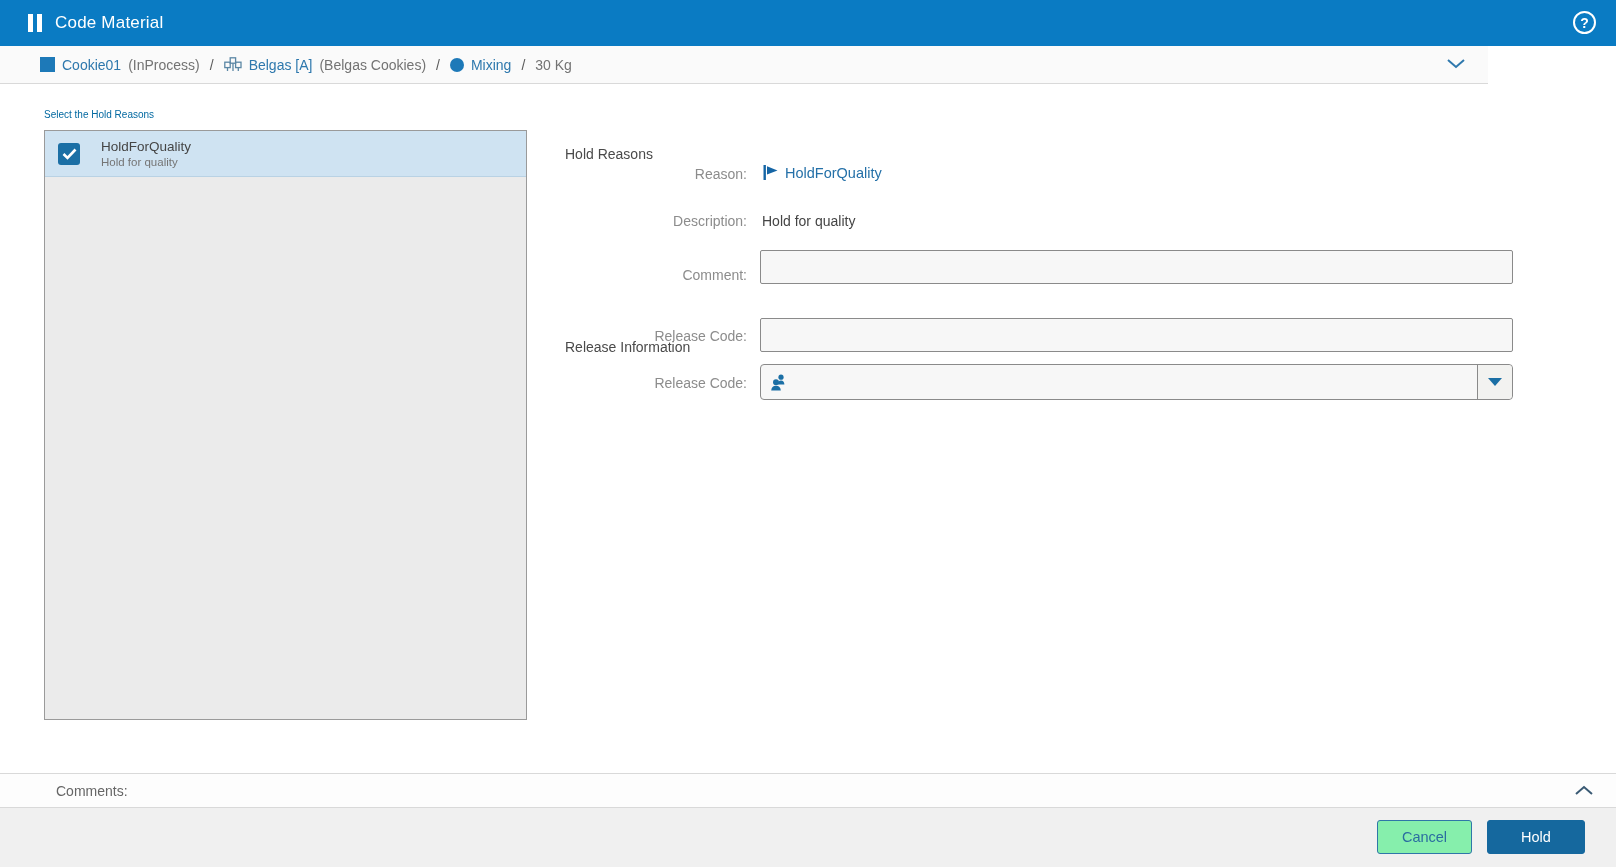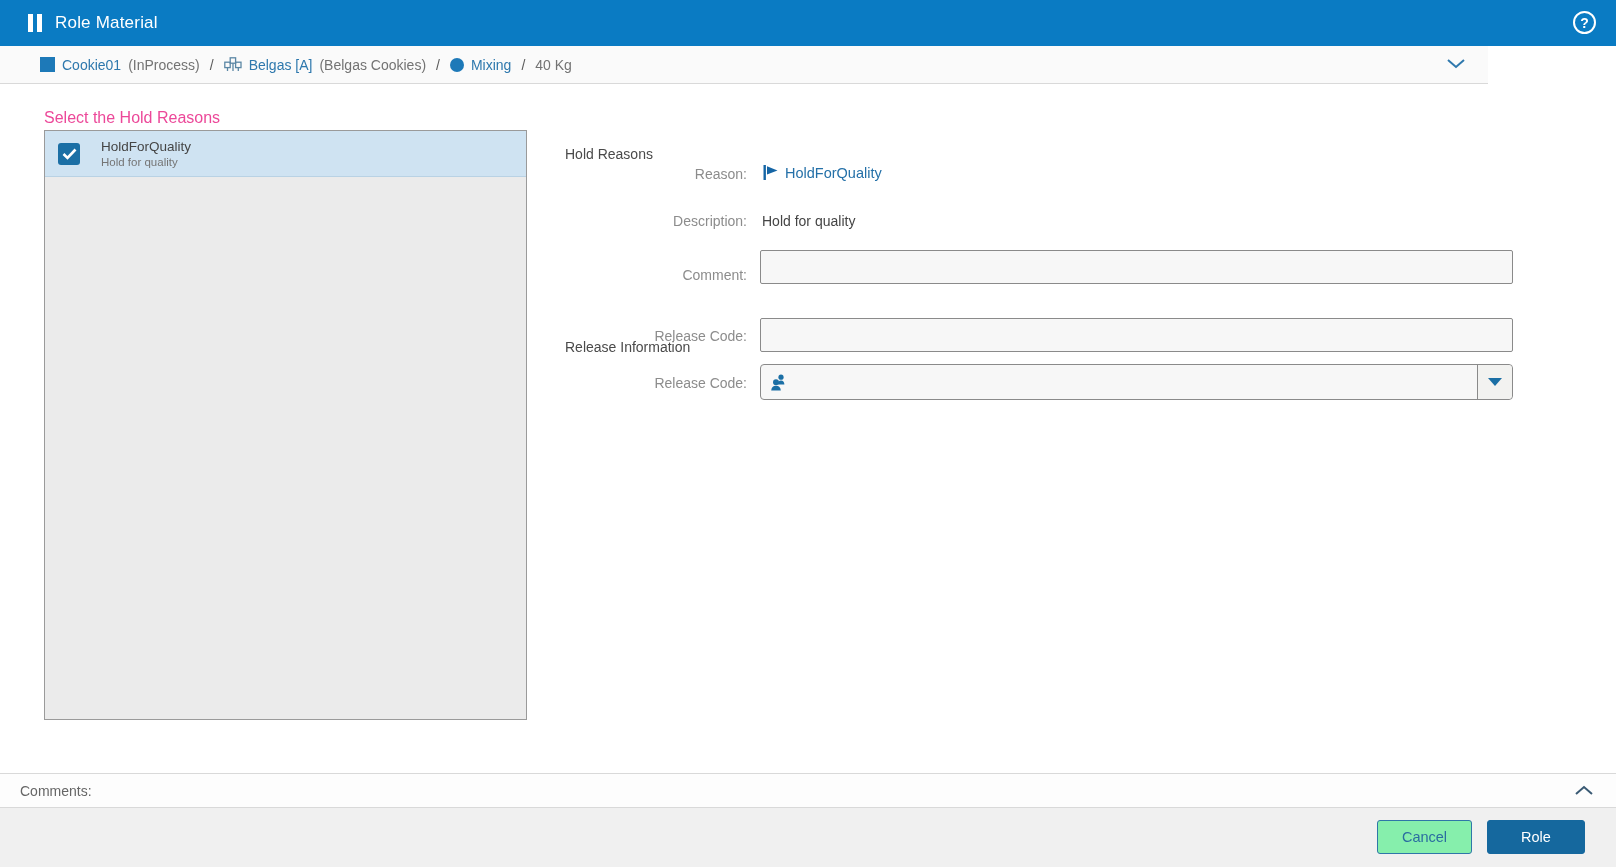--- a/index.html
+++ b/index.html
@@ -37,21 +37,21 @@
   }
   .crumb { display: flex; align-items: center; gap: 7px; }
   .crumb-link { color: #2e78ad; cursor: pointer; }
   .crumb-status { color: #737373; }
   .crumb-sep { color: #5a5a5a; margin: 0 10px; }
   .sq-icon { width: 15px; height: 15px; background: #1d79b8; display: inline-block; }
   .circle-icon { width: 14px; height: 14px; background: #1d79b8; border-radius: 50%; display: inline-block; }
   .chevron-btn { position: absolute; right: 22px; top: 10px; cursor: pointer; }
 
   
-  .select-label { position: absolute; left: 44px; top: 109px; font-size: 16px; color: #ec4899; }
+  .select-label { position: absolute; left: 44px; top: 109px; font-size: 10px; color: #0369a1; }
   .reason-list {
     position: absolute; left: 44px; top: 130px; width: 483px; height: 590px;
     background: #ebebeb; border: 1px solid #9a9a9a;
   }
   .reason-item {
     height: 46px; background: #cfe3f2; border-bottom: 1px solid #b9d2e4;
     display: flex; align-items: center; cursor: pointer;
   }
   .checkbox {
     width: 22px; height: 22px; margin-left: 13px; border-radius: 3px;
@@ -92,21 +92,21 @@
     width: 35px; border-left: 1px solid #8a8a8a; border-radius: 0 4px 4px 0;
     display: flex; align-items: center; justify-content: center;
     background: #f2f2f0; cursor: pointer;
   }
   .tri-down { width: 0; height: 0; border-left: 7px solid transparent; border-right: 7px solid transparent; border-top: 8px solid #1b6fa5; }
 
   
   .comments-bar {
     position: absolute; left: 0; top: 773px; width: 1616px; height: 35px;
     background: #fdfdfd; border-top: 1px solid #d9d9d9; border-bottom: 1px solid #d9d9d9;
-    display: flex; align-items: center; padding-left: 20px;
+    display: flex; align-items: center; padding-left: 56px;
     font-size: 14px; color: #666;
   }
   .comments-chevron { position: absolute; right: 22px; top: 9px; cursor: pointer; }
 
   
   .footer { position: absolute; left: 0; top: 808px; width: 1616px; height: 59px; background: #f0f0f0; }
   .btn {
     position: absolute; top: 12px; height: 34px; border-radius: 3px;
     font-family: "Liberation Sans", sans-serif; font-size: 14.5px;
     display: flex; align-items: center; justify-content: center; cursor: pointer;
@@ -115,21 +115,21 @@
   .btn-hold   { left: 1487px; width: 98px; background: #15689e; border: 1px solid #15689e; color: #ffffff; }
 </style>
 </head>
 <body>
 
 <div class="titlebar">
   <span class="pause-icon">
       <i></i>
       <i></i>
     </span>
-  <span class="titlebar-text">Role Material</span>
+  <span class="titlebar-text">Code Material</span>
   <span class="help-icon">?</span>
 </div>
 
 <div class="breadcrumb">
   <span class="crumb">
     <span class="sq-icon"></span>
     <span class="crumb-link">Cookie01</span>
     <span class="crumb-status">(InProcess)</span>
   </span>
   <span class="crumb-sep">/</span>
@@ -147,21 +147,21 @@
     <span class="crumb-link">Belgas [A]</span>
     <span class="crumb-status">(Belgas Cookies)</span>
   </span>
   <span class="crumb-sep">/</span>
   <span class="crumb">
     <span class="circle-icon"></span>
     <span class="crumb-link">Mixing</span>
   </span>
   <span class="crumb-sep">/</span>
   <span class="crumb">
-    <span class="crumb-status">40 Kg</span>
+    <span class="crumb-status">30 Kg</span>
   </span>
   <span class="chevron-btn">
     <svg width="20" height="11" viewBox="0 0 20 11">
         <polyline points="2,2 10,9 18,2" fill="none" stroke="#2e78ad" stroke-width="2"></polyline>
       </svg>
   </span>
 </div>
 
 <div class="select-label">Select the Hold Reasons</div>
 <div class="reason-list">
@@ -222,14 +222,14 @@
   <span>Comments:</span>
   <span class="comments-chevron">
     <svg width="20" height="11" viewBox="0 0 20 11">
         <polyline points="2,9 10,2 18,9" fill="none" stroke="#3a5a74" stroke-width="2"></polyline>
       </svg>
   </span>
 </div>
 
 <div class="footer">
   <div class="btn btn-cancel">Cancel</div>
-  <div class="btn btn-hold">Role</div>
+  <div class="btn btn-hold">Hold</div>
 </div>
 
 </body></html>

